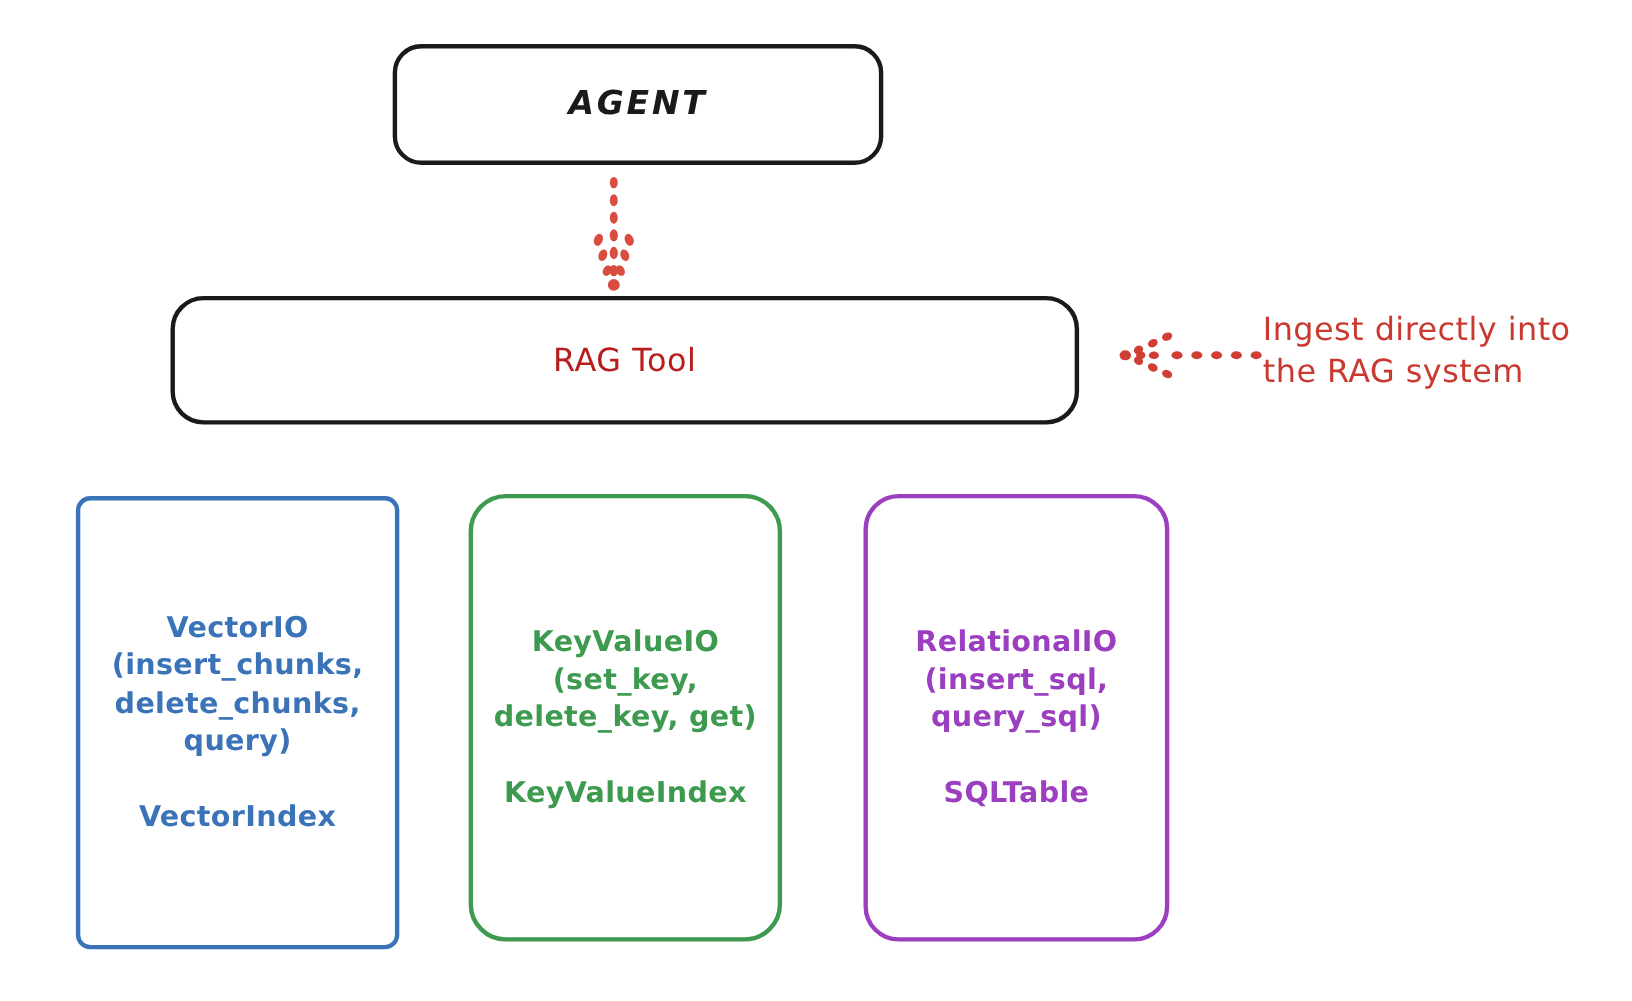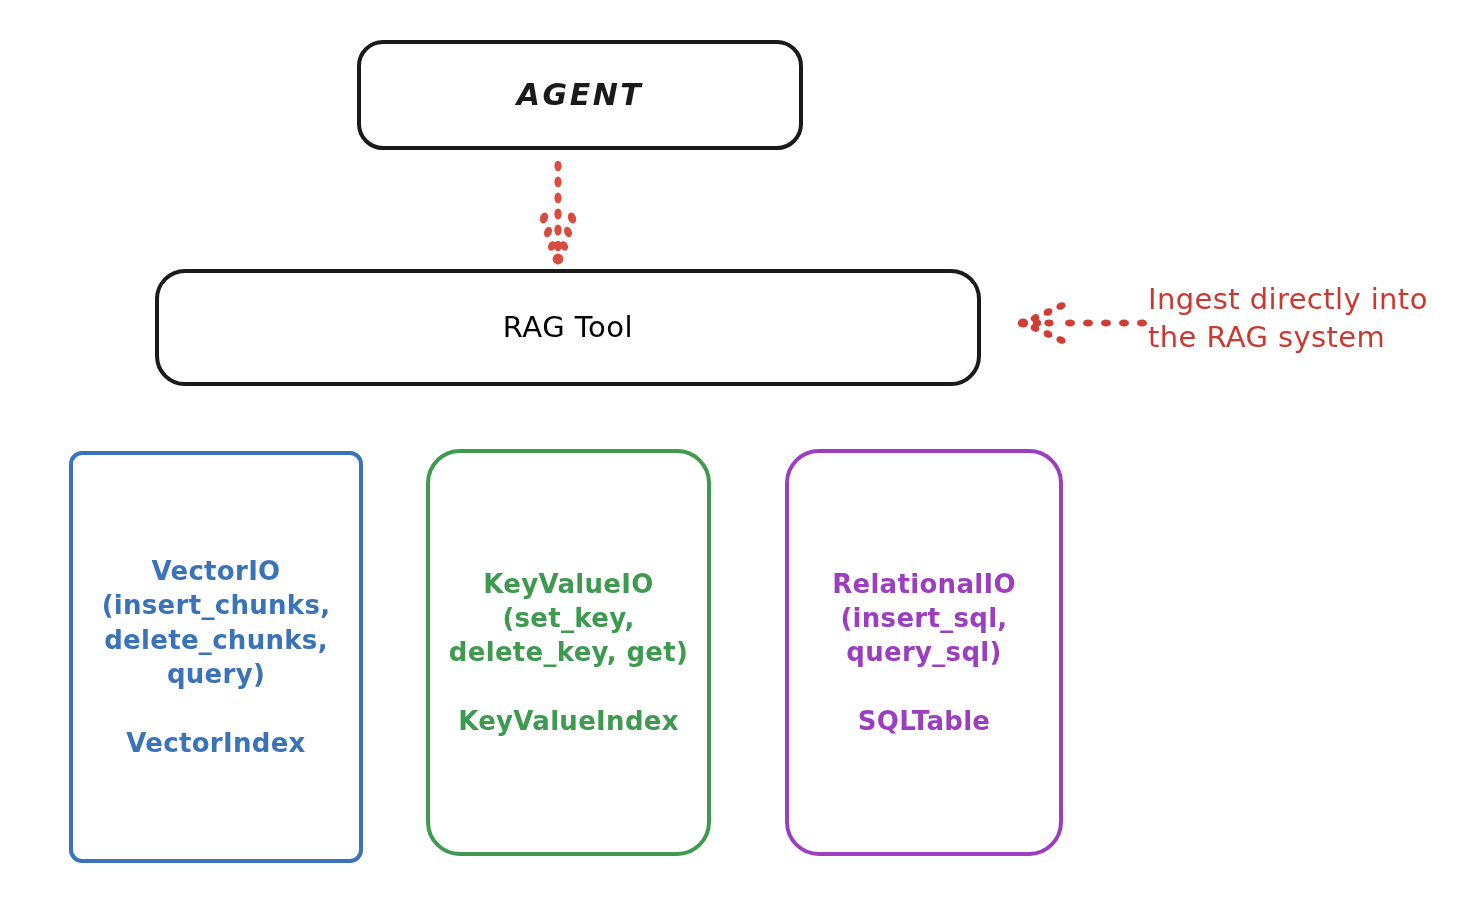--- a/index.html
+++ b/index.html
@@ -55,21 +55,21 @@
   
   #rag-tool-node {
     left: 155px;
     top: 269px;
     width: 826px;
     height: 117px;
     border: 4.5px solid #1a1a1a;
     border-radius: 30px;
   }
   #rag-tool-node .node-label {
-    color: #000000;
+    color: #b91c1c;
     font-size: 29px;
     font-weight: 500;
     letter-spacing: 0.5px;
   }
 
   
   .provider-node {
     border-width: 4px;
     border-style: solid;
     border-radius: 34px;
@@ -99,20 +99,21 @@
     text-align: center;
   }
   #keyvalueio-node .node-label { color: #3d9a4f; }
 
   #relationalio-node {
     left: 785px;
     top: 449px;
     width: 278px;
     height: 407px;
     border-color: #9b3fc0;
+    border-radius: 32px;
   }
   #relationalio-node .node-label { color: #9b3fc0; }
 
   
   .connector {
     position: absolute;
     overflow: visible;
   }
   #agent-to-rag-connector {
     left: 515px;

